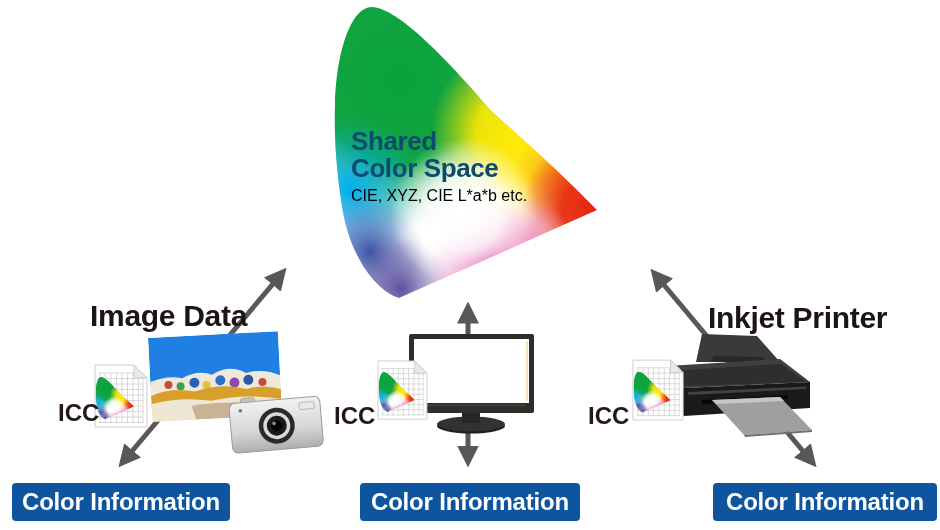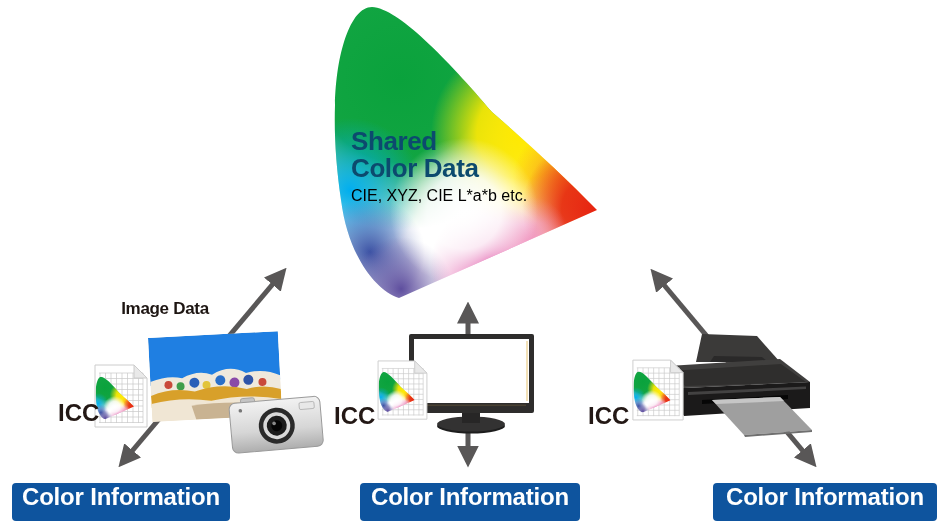--- a/index.html
+++ b/index.html
@@ -2,29 +2,29 @@
 <html><head>
 <meta charset="utf-8">
 <style>
   html,body{margin:0;padding:0;background:#ffffff;}
   #canvas{
     position:relative;width:940px;height:530px;background:#ffffff;overflow:hidden;
     font-family:"Liberation Sans", sans-serif;
   }
   .abs{position:absolute;}
   .dev-label{
-    font-size:17px;font-weight:bold;color:#1d1512;letter-spacing:-0.3px;
+    font-size:30px;font-weight:bold;color:#1d1512;letter-spacing:-0.3px;
     text-align:center;z-index:5;white-space:nowrap;
   }
   .icc-label{
     font-size:24px;font-weight:bold;color:#231815;z-index:5;white-space:nowrap;
   }
   .banner{
     height:38px;background:#0e549e;border-radius:4px;z-index:5;
-    display:flex;align-items:flex-start;justify-content:center;
+    display:flex;align-items:center;justify-content:center;
     color:#ffffff;font-size:24px;font-weight:bold;letter-spacing:-0.2px;white-space:nowrap;
   }
   .cs-title{
     z-index:4;text-align:left;color:#0c4a6e;font-weight:bold;font-size:26px;
     line-height:27px;letter-spacing:-0.4px;white-space:nowrap;
   }
   .cs-sub{
     z-index:4;text-align:left;color:#000000;font-size:16px;letter-spacing:0;white-space:nowrap;
   }
   svg{display:block;}
@@ -120,21 +120,21 @@
     <line x1="468" y1="462" x2="468" y2="307" stroke="#595757" stroke-width="5" marker-start="url(#ah)" marker-end="url(#ah)"></line>
     <line x1="654" y1="273" x2="813" y2="463" stroke="#595757" stroke-width="5" marker-start="url(#ah)" marker-end="url(#ah)"></line>
   </svg>
 
   <svg class="abs" style="left:330px;top:0;z-index:2" width="274" height="304">
       <use href="#cie-shape"></use>
     </svg>
 
   <div class="abs cs-title" style="left:351px;top:128px;width:200px;">
     <div>Shared</div>
-    <div>Color Data</div>
+    <div>Color Space</div>
   </div>
   <div class="abs cs-sub" style="left:351px;top:187px;width:210px;">CIE, XYZ, CIE L*a*b etc.</div>
 
   <div class="abs dev-label" style="left:90px;top:299px;width:150px;">Image Data</div>
 
   <svg class="abs" style="left:148px;top:338px;z-index:2;transform:rotate(-3deg);transform-origin:0 0;" width="130" height="84" viewBox="0 0 130 84">
     <rect width="130" height="84" fill="#f3ead9"></rect>
     <rect width="130" height="48" fill="#1f7fe2"></rect>
     <path d="M0 44 Q18 38 32 42 Q48 34 62 40 Q80 30 96 40 Q114 36 130 44 V62 H0 Z" fill="#efe9dc"></path>
     <circle cx="18" cy="48" r="4" fill="#c94a3a"></circle>
@@ -191,20 +191,21 @@
 
   <div class="abs icc-label" style="left:334px;top:402px;">ICC</div>
   <svg class="abs" style="left:375px;top:360px;z-index:4" width="55" height="62">
       <use href="#icc-doc"></use>
     </svg>
 
   <div class="abs banner" style="left:360px;top:483px;width:220px;">
     <span>Color Information</span>
   </div>
 
+  <div class="abs dev-label" style="left:708px;top:301px;width:176px;">Inkjet Printer</div>
 
   <svg class="abs" style="left:658px;top:328px;z-index:2" width="162" height="112" viewBox="0 0 162 112">
 
     <polygon points="44,6 99,8 122,34 38,34" fill="#3b3a39"></polygon>
     <polygon points="56,28 104,29 110,34 52,34" fill="#2a2929"></polygon>
 
     <polygon points="10,38 122,31 152,54 26,60" fill="#403f3e"></polygon>
     <polygon points="12,43 123,36 148,54 27,58" fill="#2f2e2d"></polygon>
 
     <polygon points="10,38 26,60 26,88 10,66" fill="#242322"></polygon>

